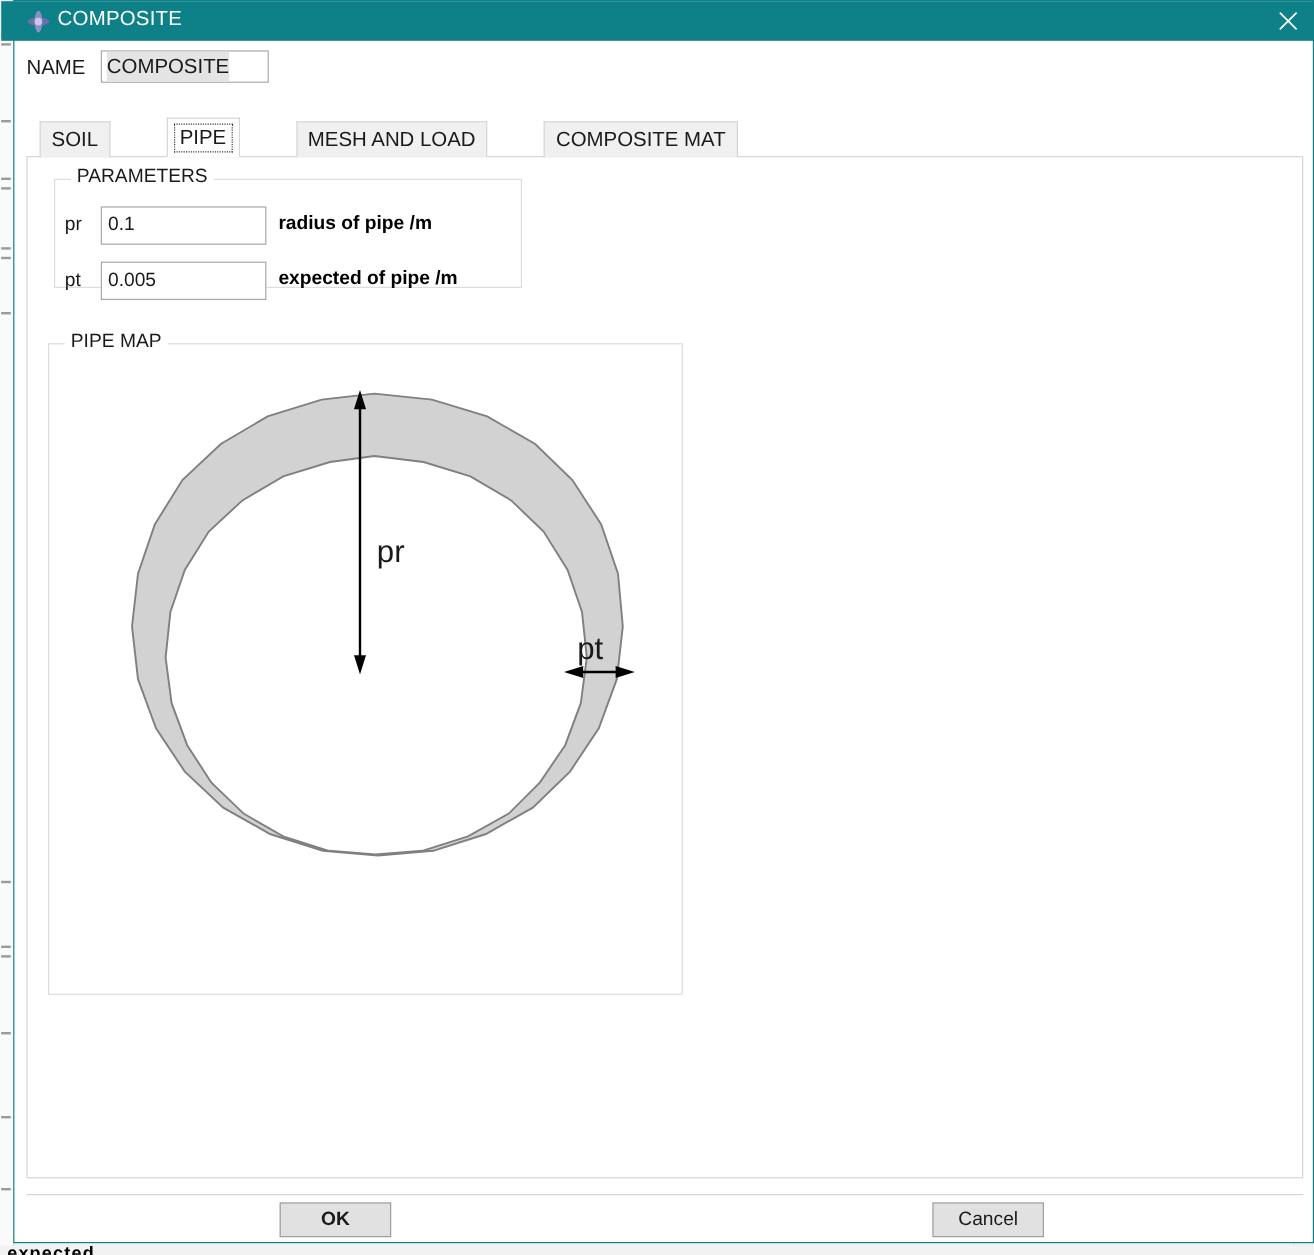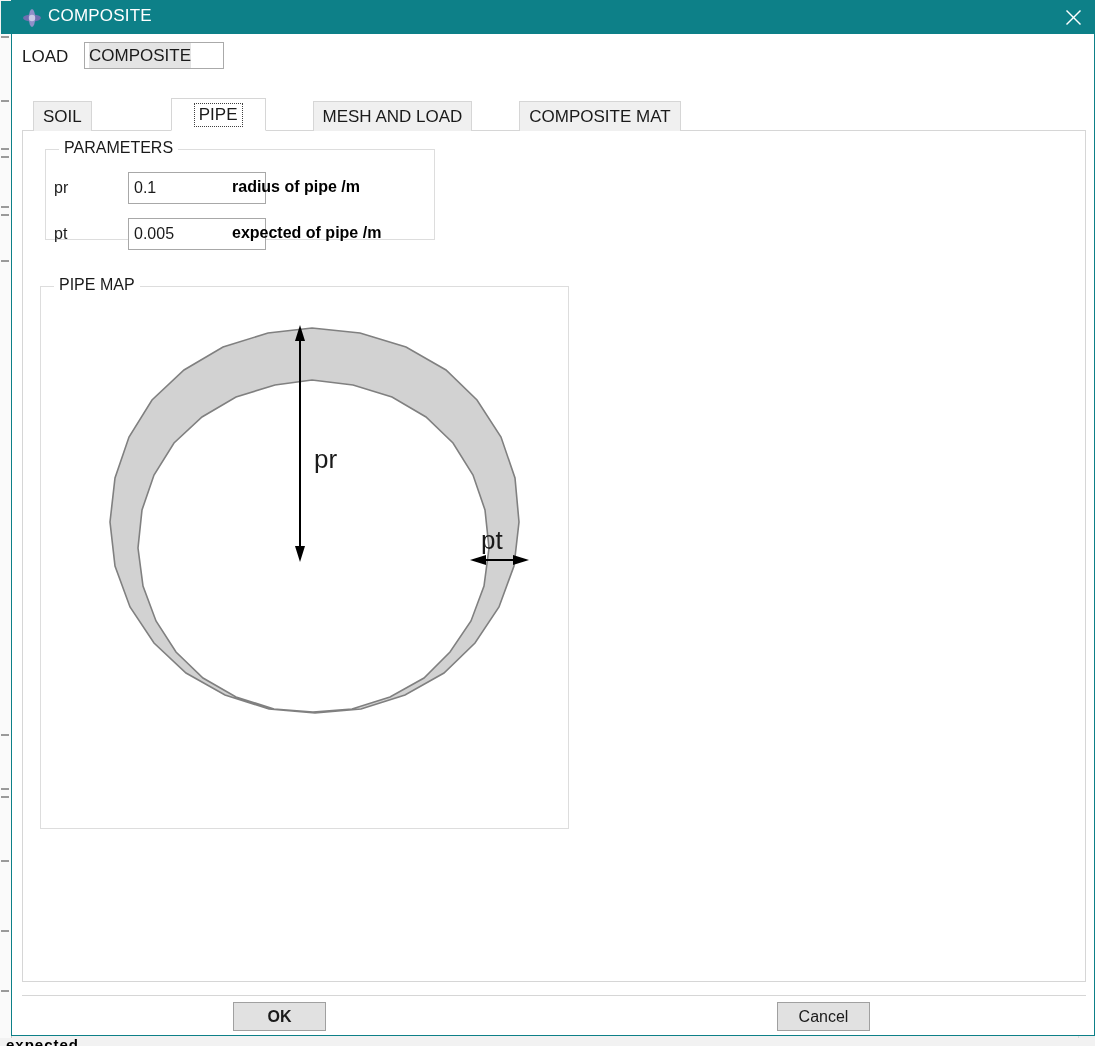--- a/index.html
+++ b/index.html
@@ -173,22 +173,21 @@
     cursor: default;
     white-space: nowrap;
   }
   .tab.active {
     background: #ffffff;
     height: 33px;
     border: 1px solid #d6d6d6;
     border-bottom: 1px solid #ffffff;
     position: relative;
     z-index: 4;
-    padding: 0 22px;
-    margin-left: 32px;
+    padding: 0 5px;
   }
   .tab.active .tab-inner {
     border: 1px dotted #404040;
     padding: 1px 4px;
   }
 
   
   #tab-panel {
     position: absolute;
     left: 10px;
@@ -249,21 +248,20 @@
     top: 0;
     width: 138px;
     height: 32px;
     border: 1px solid #a8a8a8;
     background: #ffffff;
     box-sizing: border-box;
     font-family: "Liberation Sans", sans-serif;
     font-size: 16px;
     color: #1a1a1a;
     padding: 15px 5px;
-    margin-left: 44px;
   }
   .param-desc {
     position: absolute;
     left: 178px;
     top: 6px;
     font-size: 16px;
     font-weight: bold;
     color: #000000;
     white-space: nowrap;
   }
@@ -346,21 +344,21 @@
     <div id="title-text">COMPOSITE</div>
     <div id="close-button">
       <svg width="17" height="17" viewBox="0 0 17 17">
         <line x1="1.5" y1="1.5" x2="15.5" y2="15.5" stroke="#ffffff" stroke-width="1.4"></line>
         <line x1="15.5" y1="1.5" x2="1.5" y2="15.5" stroke="#ffffff" stroke-width="1.4"></line>
       </svg>
     </div>
   </div>
 
   <div id="name-row">
-    <div id="name-label">LOAD</div>
+    <div id="name-label">NAME</div>
     <div id="name-input" title="COMPOSITE">
       <span id="name-input-value">COMPOSITE</span>
     </div>
   </div>
 
   <div id="tabstrip">
     <div class="tab">
       <span class="tab-inner">SOIL</span>
     </div>
     <div class="tab active">

